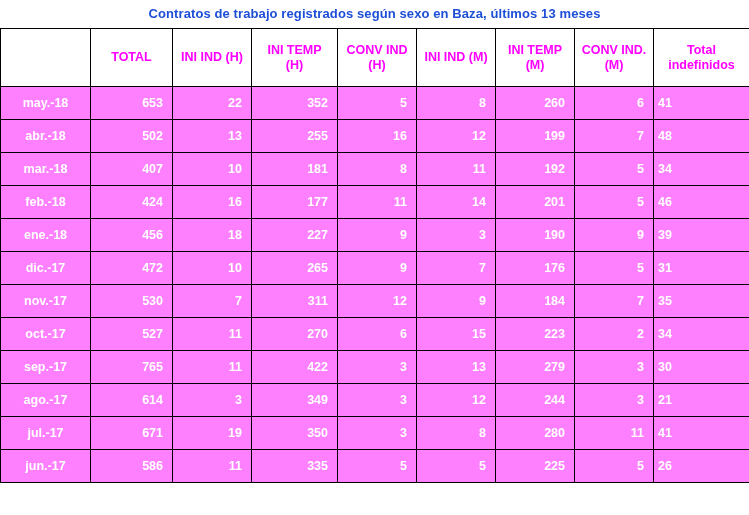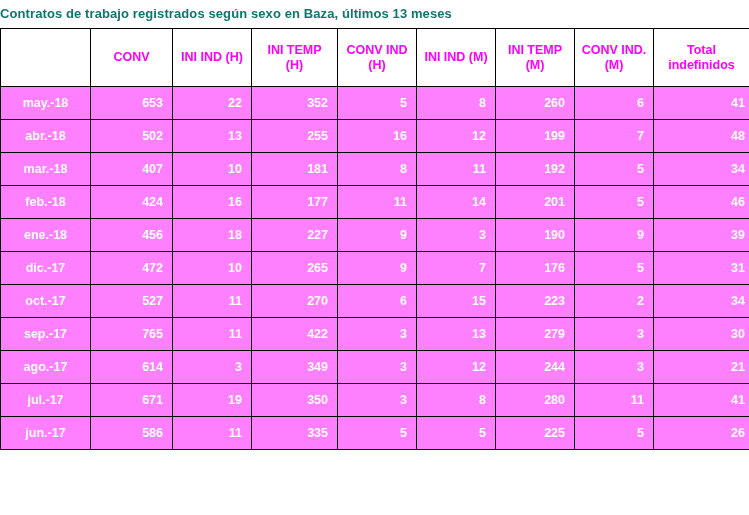--- a/index.html
+++ b/index.html
@@ -14,22 +14,22 @@
     overflow: hidden;
   }
   .page {
     width: 749px;
     height: 515px;
     position: relative;
     background: #ffffff;
     box-sizing: border-box;
   }
   .title {
-    text-align: left;
-    color: #0f766e;
+    text-align: center;
+    color: #1d4ed8;
     font-weight: bold;
     font-size: 13px;
     padding: 6px 0 7px 0;
     letter-spacing: 0.1px;
   }
   table.grid {
     border-collapse: collapse;
     width: 749px;
     table-layout: fixed;
   }
@@ -62,21 +62,21 @@
     height: 32px;
     vertical-align: middle;
     text-align: right;
     padding: 0 9px 0 4px;
   }
   tr.data-row td.month {
     text-align: center;
     padding: 0 4px;
   }
   tr.data-row td.last {
-    text-align: right;
+    text-align: left;
     padding: 0 4px;
   }
   
   col.c0 { width: 90px; }
   col.c1 { width: 82px; }
   col.c2 { width: 79px; }
   col.c3 { width: 86px; }
   col.c4 { width: 79px; }
   col.c5 { width: 79px; }
   col.c6 { width: 79px; }
@@ -98,21 +98,21 @@
         <col class="c3">
         <col class="c4">
       <col class="c5">
         <col class="c6">
         <col class="c7">
         <col class="c8">
     </colgroup>
     <thead>
       <tr class="header-row">
         <th class="corner"></th>
-        <th>CONV</th>
+        <th>TOTAL</th>
         <th>INI IND (H)</th>
         <th>INI TEMP (H)</th>
         <th>CONV IND (H)</th>
         <th>INI IND (M)</th>
         <th>INI TEMP (M)</th>
         <th>CONV IND.  (M)</th>
         <th>Total indefinidos</th>
       </tr>
     </thead>
     <tbody>
@@ -176,20 +176,31 @@
         <td>472</td>
         <td>10</td>
         <td>265</td>
         <td>9</td>
         <td>7</td>
         <td>176</td>
         <td>5</td>
         <td class="last">31</td>
       </tr>
       <tr class="data-row">
+        <td class="month">nov.-17</td>
+        <td>530</td>
+        <td>7</td>
+        <td>311</td>
+        <td>12</td>
+        <td>9</td>
+        <td>184</td>
+        <td>7</td>
+        <td class="last">35</td>
+      </tr>
+      <tr class="data-row">
         <td class="month">oct.-17</td>
         <td>527</td>
         <td>11</td>
         <td>270</td>
         <td>6</td>
         <td>15</td>
         <td>223</td>
         <td>2</td>
         <td class="last">34</td>
       </tr>

